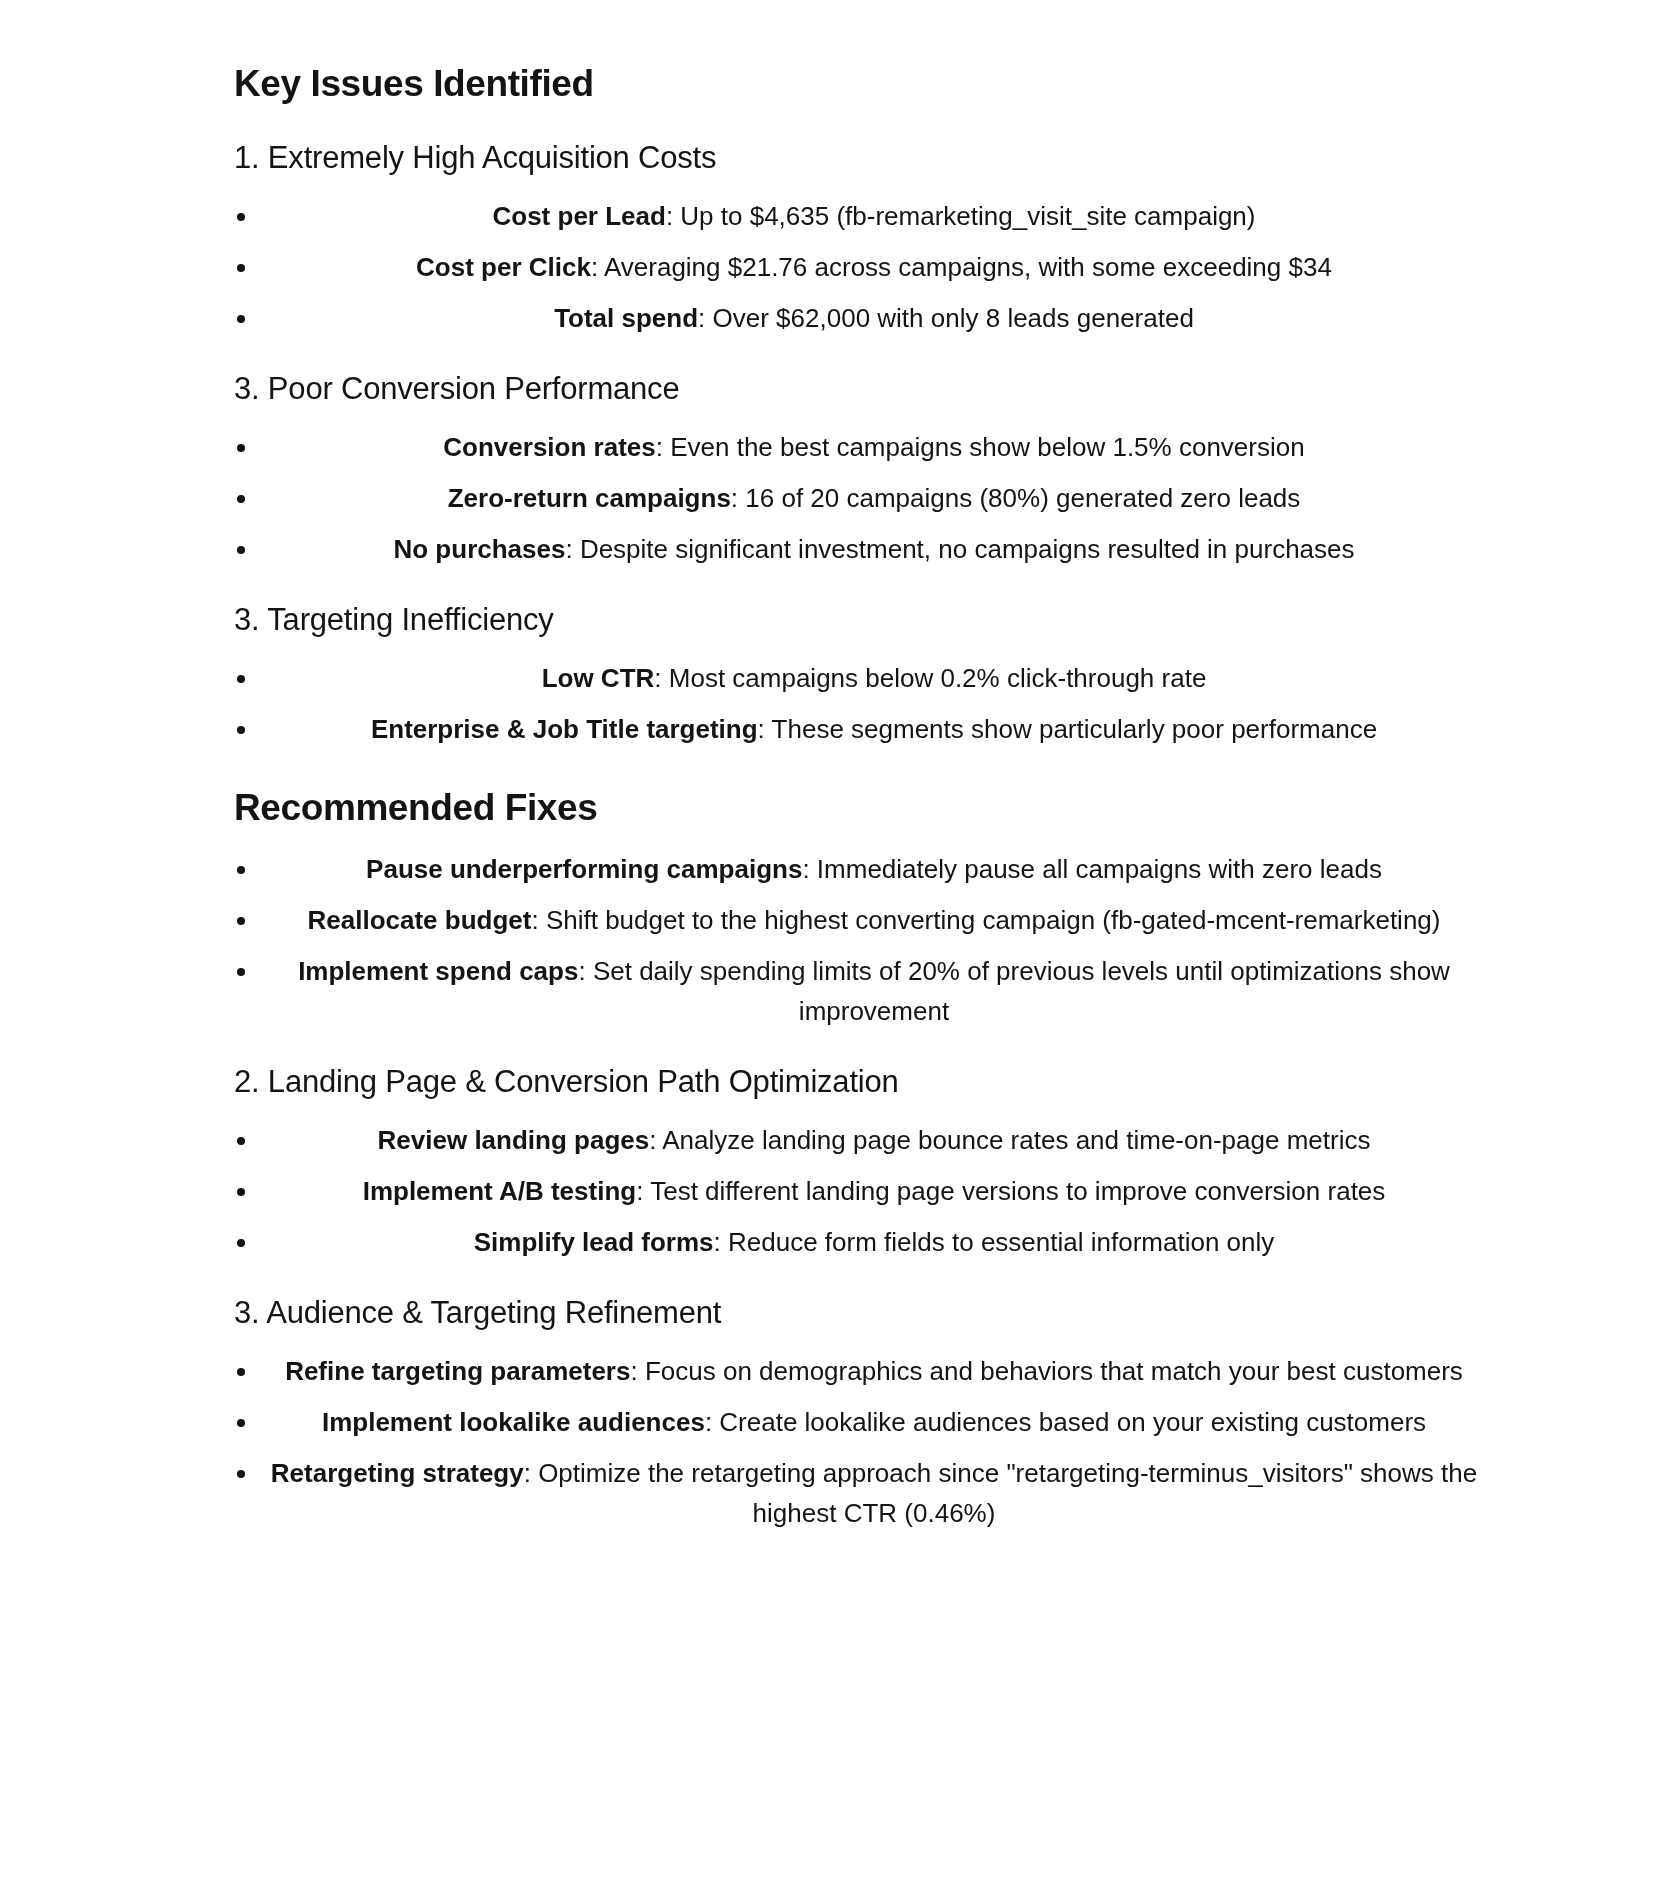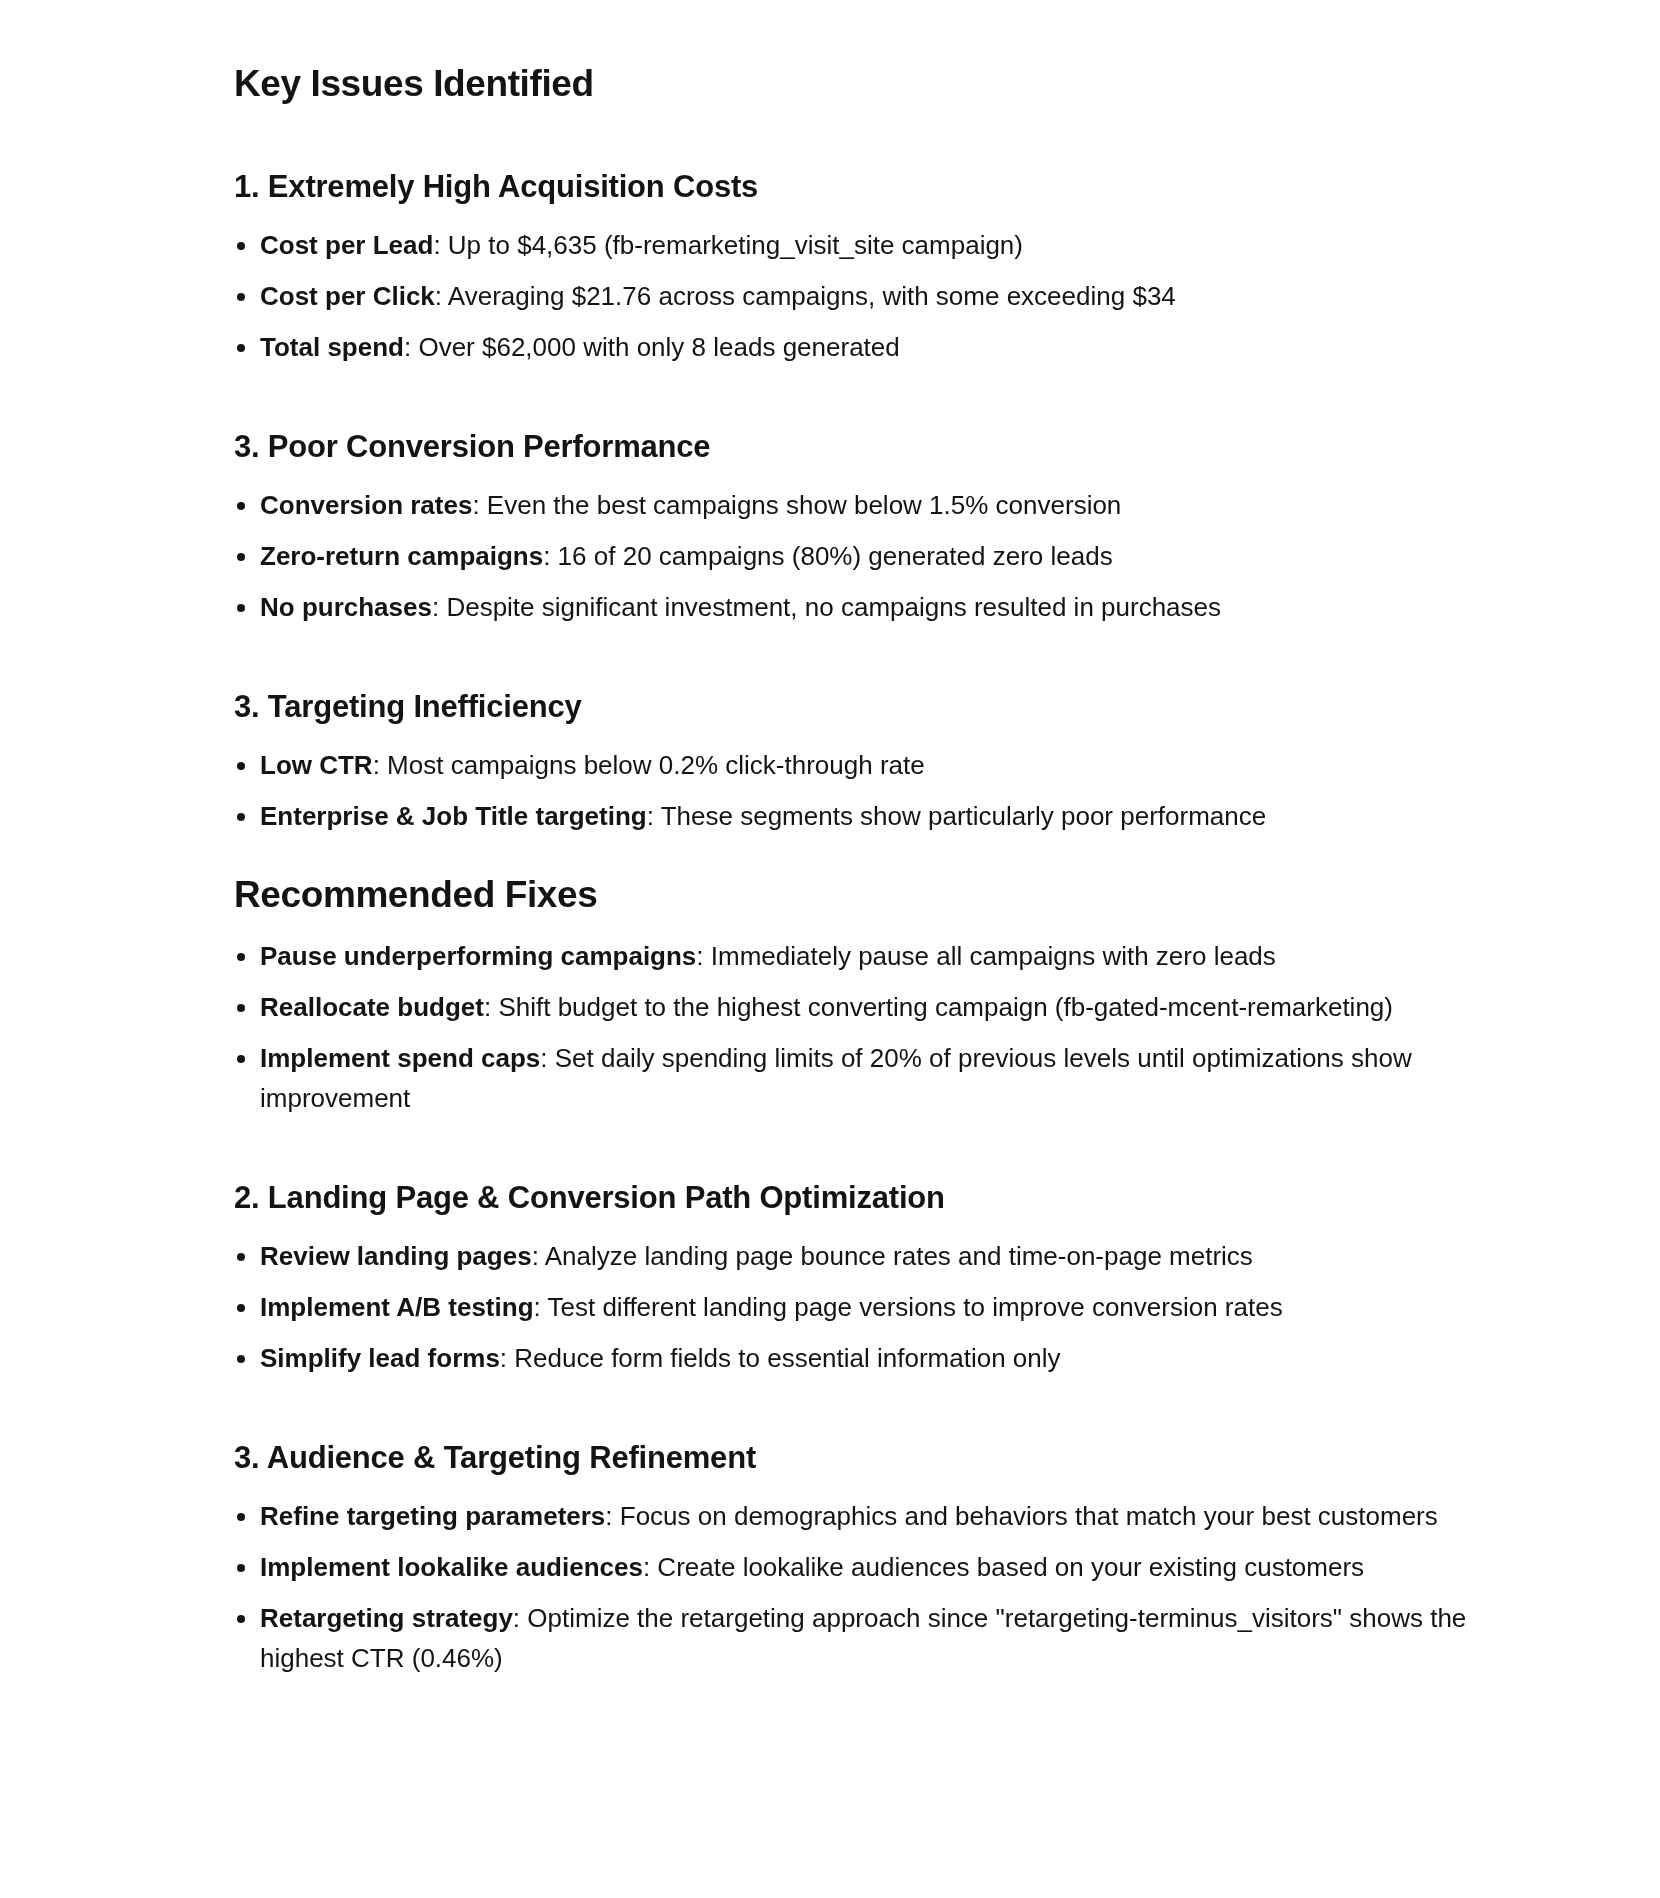--- a/index.html
+++ b/index.html
@@ -29,28 +29,29 @@
   h2 {
     font-size: 37px;
     line-height: 46px;
     font-weight: 700;
     letter-spacing: -0.4px;
     margin: 36px 0 0 0;
   }
   h3 {
     font-size: 31px;
     line-height: 40px;
-    font-weight: 700;
+    font-weight: 400;
     letter-spacing: -0.2px;
-    margin: 60px 0 0 0;
+    margin: 31px 0 0 0;
   }
   ul {
     margin: 18px 0 0 0;
     padding: 0 0 0 26px;
     list-style: disc outside;
+    text-align: center;
   }
   li {
     margin: 0 0 11px 0;
     padding: 0;
   }
   strong { font-weight: 700; }
 </style>
 </head>
 <body>
 

